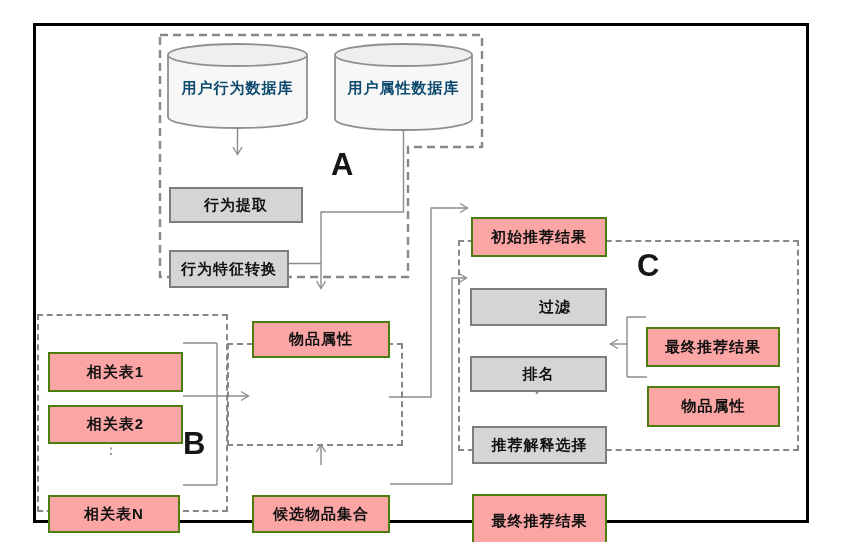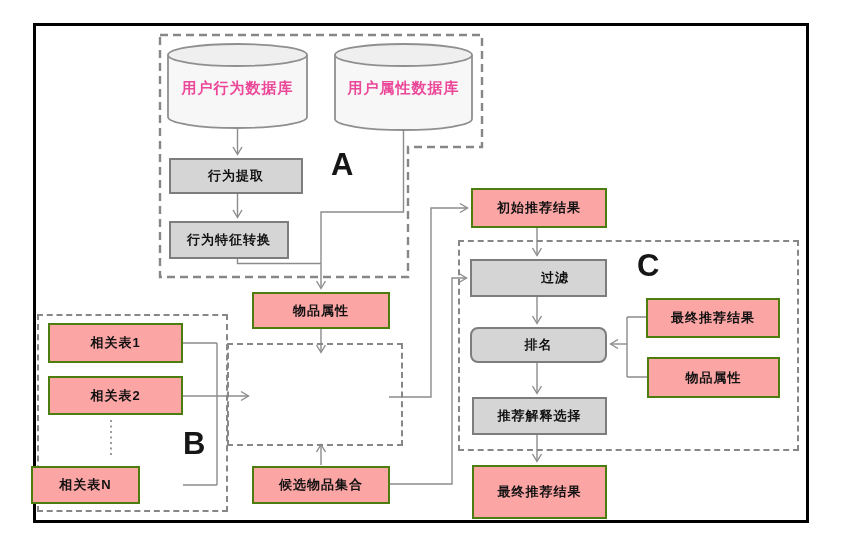--- a/index.html
+++ b/index.html
@@ -8,34 +8,34 @@
     font-family:"Liberation Sans","DejaVu Sans",sans-serif;color:#111;
   }
   #frame{
     position:absolute;left:33px;top:23px;width:776px;height:500px;
     border:3px solid #000;box-sizing:border-box;background:#fff;
   }
   .overlay{position:absolute;left:0;top:0;width:863px;height:542px;}
   .node{
     position:absolute;display:flex;align-items:center;justify-content:center;
     box-sizing:border-box;text-align:center;
-    font-size:13px;font-weight:600;letter-spacing:1px;line-height:1.35;
+    font-size:15px;font-weight:600;letter-spacing:1px;line-height:1.35;margin-top:29px;
   }
   .dark{background:#d5d5d5;border:2px solid #7d7d7d;}
   .light{background:#fca5a5;border:2px solid #4d7c0f;}
   .dashed-region{
     position:absolute;border:2px dashed #878787;box-sizing:border-box;background:transparent;
   }
   .region-label{
     position:absolute;font-size:31px;font-weight:700;color:#161616;
     letter-spacing:0;line-height:1;
   }
   .cyl-label{
     position:absolute;display:flex;align-items:center;justify-content:center;
-    font-size:15px;font-weight:600;letter-spacing:1px;color:#ec4899;
+    font-size:15px;font-weight:600;letter-spacing:1px;color:#0c4a6e;
   }
 </style>
 </head>
 <body>
 
 <div id="canvas">
 
   <div id="frame"></div>
 
   <svg class="overlay" viewBox="0 0 863 542">
@@ -94,24 +94,24 @@
 
   <div class="node dark" style="left:169px;top:158px;width:134px;height:36px;">行为提取</div>
   <div class="node dark" style="left:169px;top:221px;width:120px;height:38px;">行为特征转换</div>
   <div class="node light" style="left:252px;top:292px;width:138px;height:37px;">物品属性</div>
 
 
   <div class="node light" style="left:252px;top:466px;width:138px;height:38px;">候选物品集合</div>
 
   <div class="node light" style="left:48px;top:323px;width:135px;height:40px;">相关表1</div>
   <div class="node light" style="left:48px;top:376px;width:135px;height:39px;">相关表2</div>
-  <div class="node light" style="left:31px;top:466px;width:109px;height:38px;text-align:center;">相关表N</div>
+  <div class="node light" style="left:48px;top:466px;width:132px;height:38px;text-align:center;">相关表N</div>
 
   <div class="node light" style="left:471px;top:188px;width:136px;height:40px;">初始推荐结果</div>
   <div class="node dark" style="left:470px;top:259px;width:137px;height:38px;padding-left:33px;">过滤</div>
-  <div class="node dark" style="left:470px;top:327px;width:137px;height:36px;border-radius:8px;">排名</div>
+  <div class="node dark" style="left:470px;top:327px;width:137px;height:36px;">排名</div>
   <div class="node dark" style="left:472px;top:397px;width:135px;height:38px;">推荐解释选择</div>
   <div class="node light" style="left:472px;top:465px;width:135px;height:54px;text-align:right;">最终推荐结果</div>
 
   <div class="node light" style="left:646px;top:298px;width:134px;height:40px;">最终推荐结果</div>
   <div class="node light" style="left:647px;top:357px;width:133px;height:41px;">物品属性</div>
 
 </div>
 
 </body></html>

